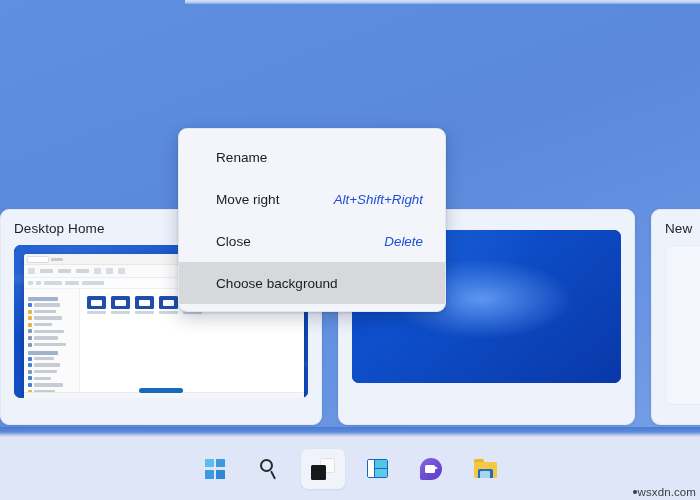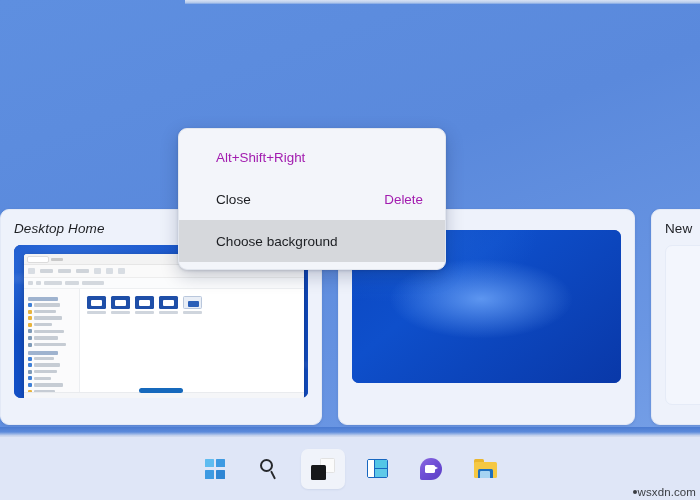--- a/index.html
+++ b/index.html
@@ -39,21 +39,21 @@
 
   .desktop-card {
     position: relative;
     background: #eef2fb;
     border: 1px solid #e3e9f6;
     border-radius: 9px;
     padding: 11px 13px 0 13px;
     box-shadow: 0 1px 3px rgba(20,40,90,.14);
     flex: 0 0 auto;
   }
-  .desktop-card.first  { width: 322px; margin-left: 0; border-top-left-radius: 9px; font-style: italic; }
+  .desktop-card.first  { width: 322px; margin-left: 0; border-top-left-radius: 9px; }
   .desktop-card.second { width: 297px; }
   .desktop-card.third  { width: 100px; }
 
   .card-title {
     font-size: 13.5px;
     color: #1d1f23;
     letter-spacing: .1px;
     margin-bottom: 9px;
     white-space: nowrap;
   }
@@ -198,21 +198,21 @@
     display: flex;
     align-items: center;
     padding: 0 22px 0 37px;
     font-size: 13.6px;
     color: #1b1d21;
     cursor: default;
     white-space: nowrap;
   }
   .menu-item.highlight { background: #d6d8dc; }
   .menu-item .label { flex: 1 1 auto; }
-  .menu-item .accel { color: #a21caf; font-size: 13.4px; }
+  .menu-item .accel { color: #1d4ed8; font-size: 13.4px; font-style: italic; }
 
   
   #taskbar {
     position: absolute;
     left: 0; right: 0; bottom: 0;
     height: 64px;
     background: #dfe6f7;
     border-top: 1px solid #cfd9ee;
     display: flex;
     align-items: center;
@@ -427,22 +427,27 @@
 
     <div class="desktop-card third">
       <div class="card-title muted">New</div>
       <div class="thumb"></div>
     </div>
 
   </div>
 
   <div id="context-menu">
 
-
     <div class="menu-item">
+      <span class="label">Rename</span>
+      <span class="accel"></span>
+    </div>
+
+    <div class="menu-item">
+      <span class="label">Move right</span>
       <span class="accel">Alt+Shift+Right</span>
     </div>
 
     <div class="menu-item">
       <span class="label">Close</span>
       <span class="accel">Delete</span>
     </div>
 
     <div class="menu-item highlight">
       <span class="label">Choose background</span>

